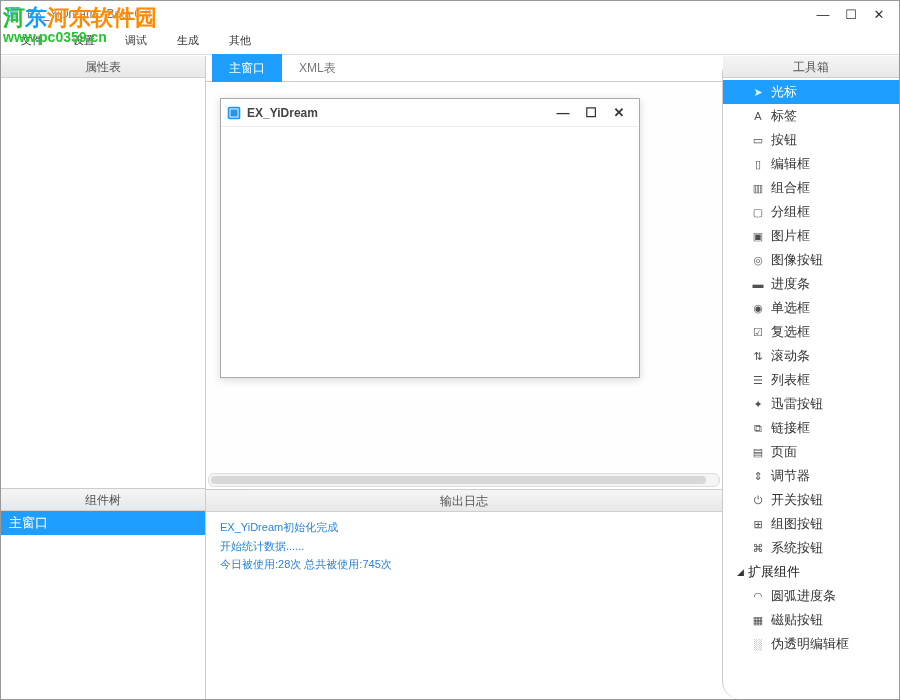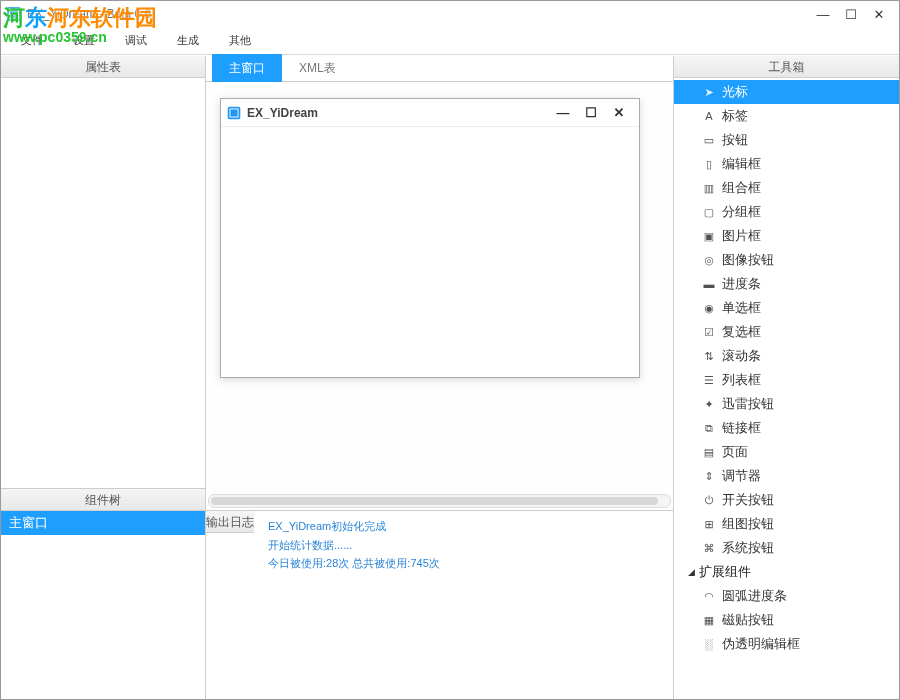--- a/index.html
+++ b/index.html
@@ -16,21 +16,21 @@
     
     .watermark { position: absolute; top: 2px; left: 2px; pointer-events: none; z-index: 50; }
     .wm1 { font-size: 22px; font-weight: bold; color: #ff8a00; text-shadow: 0 0 3px #fff; }
     .wm1 .g { color: #25c431; } .wm1 .b { color: #0aa0ff; }
     .wm2 { font-size: 14px; color: #28c435; font-weight: bold; margin-top: -4px; }
     
     .workspace { position: absolute; top: 55px; left: 0; right: 0; bottom: 0; display: flex; }
     
     .col-left { width: 205px; display: flex; flex-direction: column; border-right: 1px solid #ccc; }
     .col-mid  { flex: 1; display: flex; flex-direction: column; }
-    .col-right{ width: 226px; border-left: 1px solid #ccc; display: flex; flex-direction: column; }
+    .col-right{ width: 177px; border-left: 1px solid #ccc; display: flex; flex-direction: column; border-radius: 18px; }
     
     .panel-header { height: 22px; background: linear-gradient(#f5f5f5,#e8e8e8); border-bottom: 1px solid #cfcfcf; text-align: center; font-size: 12px; color: #555; line-height: 22px; }
     
     .props-panel { flex: 1; border-bottom: 1px solid #ccc; }
     .tree-panel  { height: 210px; display: flex; flex-direction: column; }
     .tree-body   { flex: 1; overflow: auto; font-size: 13px; }
     .tree-item   { padding: 3px 8px; color: #333; }
     .tree-item.sel { background: #1e9fff; color: #fff; }
     
     .tabs { height: 26px; display: flex; align-items: flex-end; padding-left: 6px; border-bottom: 1px solid #ccc; font-size: 12px; gap: 0; }
@@ -39,21 +39,21 @@
     
     .canvas-area { flex: 1; background: #fefefe; position: relative; overflow: hidden; }
     .mock-window { position: absolute; left: 14px; top: 16px; width: 420px; height: 280px; border: 1px solid #aaa; background: #fff; box-shadow: 0 2px 8px rgba(0,0,0,.15); }
     .mock-tb { height: 28px; display: flex; align-items: center; padding: 0 6px; font-size: 12px; color: #444; border-bottom: 1px solid #eee; font-weight: bold; }
     .mock-tb .titlebar-icon { transform: scale(.9); }
     .mock-tb-title { flex: 1; }
     
     .h-scroll { height: 14px; margin: 0 2px 2px; background: #f4f4f4; border: 1px solid #ddd; border-radius: 6px; position: relative; }
     .h-scroll::after { content:""; position:absolute; left:2px; top:2px; bottom:2px; width: 97%; background:#d8d8d8; border-radius:5px; }
     
-    .log-panel { height: 189px; border-top: 1px solid #ccc; display: flex; }
+    .log-panel { height: 210px; border-top: 1px solid #ccc; display: flex; flex-direction: column; }
     .log-body { flex: 1; padding: 6px 14px; font-size: 11px; color: #2a84d6; line-height: 1.7; overflow: auto; }
     
     .toolbox-body { flex: 1; overflow: auto; font-size: 13px; padding-top: 2px; }
     .tb-group { padding: 3px 8px 3px 14px; color: #222; cursor: pointer; }
     .tb-group::before { content: "◢"; font-size: 9px; margin-right: 4px; color:#333; display:inline-block; transform: translateY(-1px); }
     .tb-item { padding: 3px 8px 3px 28px; color: #333; cursor: pointer; display: flex; align-items: center; gap: 6px; }
     .tb-item.sel { background: #1e9fff; color: #fff; }
     .tb-ico { width: 14px; display: inline-flex; justify-content: center; font-size: 11px; color: inherit; opacity: .85; }
   </style>
 </head>

